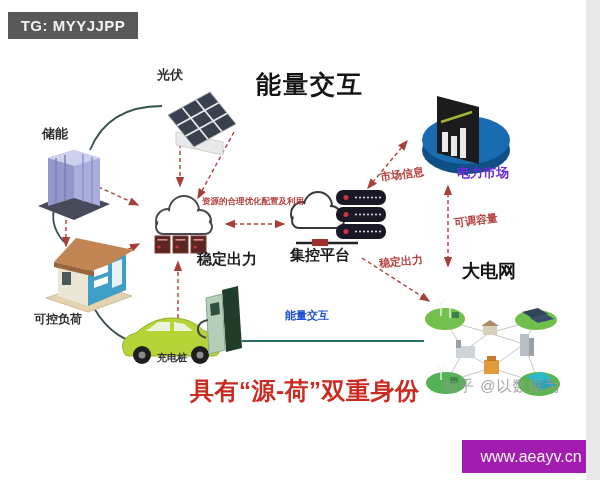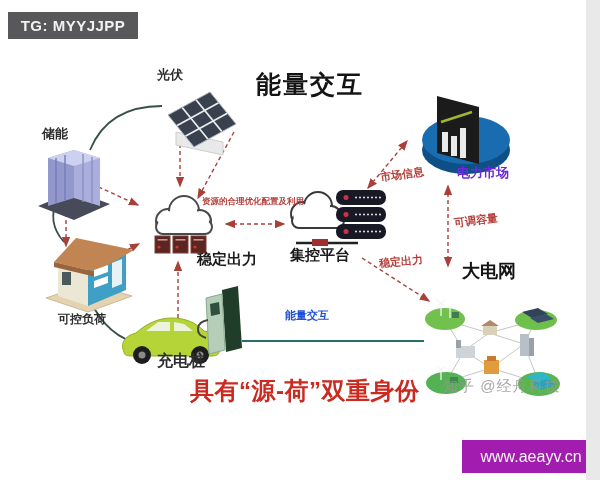--- a/index.html
+++ b/index.html
@@ -11,22 +11,22 @@
   .node-lbl{font-weight:bold;color:#2e2e2e;}
   .red{color:#b5413c;font-weight:bold;}
   #tg-bar{
     position:absolute;left:8px;top:12px;width:130px;height:27px;
     background:#58585b;color:#f2f2f2;font-size:15px;font-weight:bold;
     display:flex;align-items:center;justify-content:center;letter-spacing:.5px;
   }
   #title{left:256px;top:70px;font-size:25px;font-weight:900;color:#141414;letter-spacing:2px;}
   #lbl-pv{left:157px;top:68px;font-size:13px;}
   #lbl-storage{left:42px;top:127px;font-size:13px;}
-  #lbl-load{left:34px;top:313px;font-size:12px;margin-left:24px;}
-  #lbl-charger{left:157px;top:352px;font-size:16px;text-align:center;}
+  #lbl-load{left:34px;top:313px;font-size:12px;}
+  #lbl-charger{left:157px;top:352px;font-size:10px;text-align:center;}
   #lbl-coordination{left:197px;top:250px;font-size:15px;color:#1b1b1b;font-weight:900;}
   #lbl-platform{left:290px;top:246px;font-size:15px;color:#1b1b1b;font-weight:900;}
   #lbl-market{left:457px;top:166px;font-size:13px;color:#6d28d9;}
   #lbl-grid{left:462px;top:261px;font-size:18px;color:#141414;font-weight:900;}
   #ann-internet{left:199px;top:155px;font-size:11.5px;}
   #ann-resource{left:202px;top:197px;font-size:8.5px;font-weight:bold;}
   #ann-market-info{left:380px;top:168px;font-size:11px;transform:rotate(-8deg);}
   #ann-capacity{left:454px;top:214px;font-size:11px;transform:rotate(-7deg);}
   #ann-output{left:379px;top:255px;font-size:11px;transform:rotate(-5deg);}
   #ann-exchange{left:285px;top:309px;font-size:11px;font-weight:bold;color:#1d4ed8;}
@@ -294,15 +294,15 @@
   <div class="lbl node-lbl" id="lbl-market">电力市场</div>
   <div class="lbl node-lbl" id="lbl-grid">大电网</div>
 
   <div class="lbl red" id="ann-resource">资源的合理优化配置及利用</div>
   <div class="lbl red" id="ann-market-info">市场信息</div>
   <div class="lbl red" id="ann-capacity">可调容量</div>
   <div class="lbl red" id="ann-output">稳定出力</div>
   <div class="lbl" id="ann-exchange">能量交互</div>
   <div class="lbl" id="ann-dual">具有“源-荷”双重身份</div>
 
-  <div class="lbl" id="wm-zhihu">知乎 @经舟科技</div>
+  <div class="lbl" id="wm-zhihu">知乎 @以数据为</div>
   <div id="site-bar">www.aeayv.cn</div>
 </div>
 
 </body></html>

